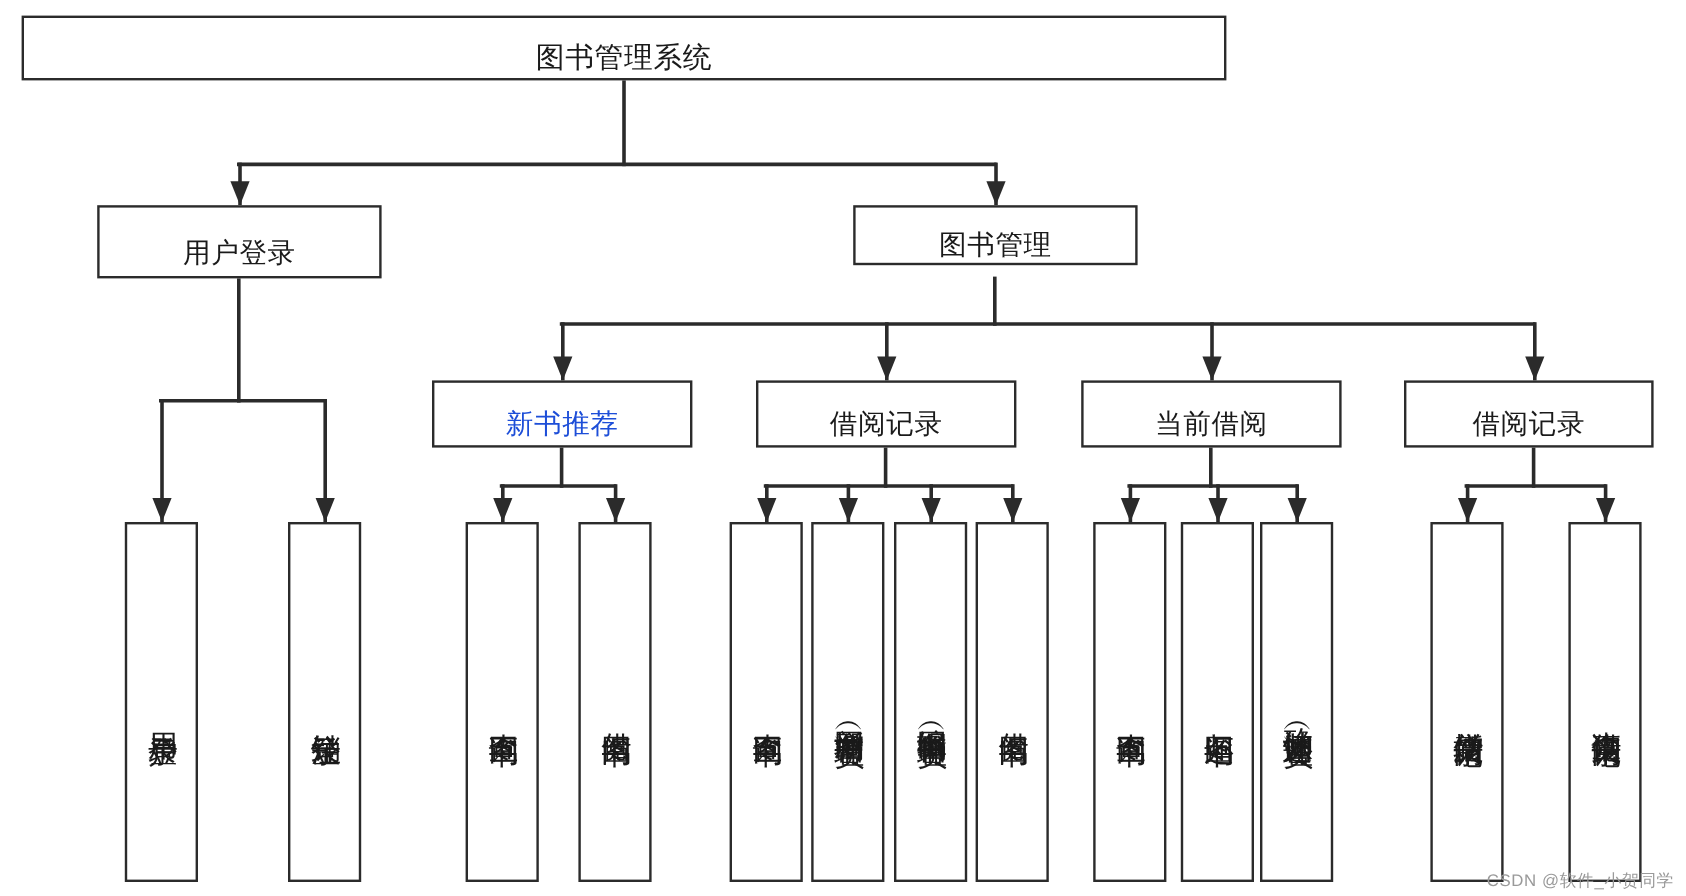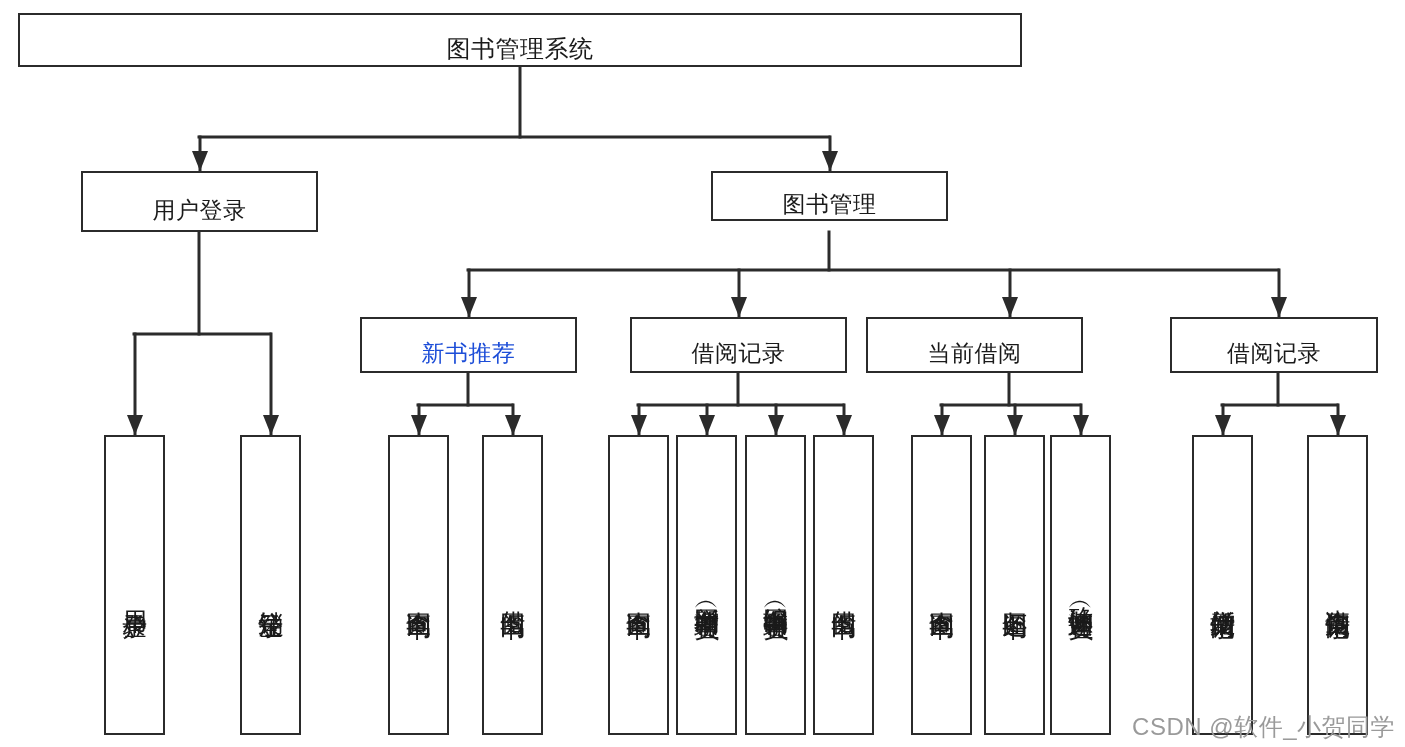--- a/index.html
+++ b/index.html
@@ -69,21 +69,21 @@
     align-items: center;
     justify-content: center;
     width: 100%;
     height: 100%;
     box-sizing: border-box;
   }
   .watermark {
     position: absolute;
     right: 10px;
     bottom: 4px;
-    font-size: 24px;
+    font-size: 14px;
     color: #9a9a9a;
     white-space: nowrap;
     letter-spacing: 0.5px;
     margin-top: 14px;
   }
 </style>
 </head>
 <body>
 
 <div id="canvas">
@@ -150,21 +150,21 @@
       </div>
       <div class="node horiz" style="left: 711px; top: 171px; width: 237px; height: 50px; border-color: rgb(43, 43, 43); background: rgb(255, 255, 255);">
         <span class="label" style="color: rgb(26, 26, 26);">图书管理</span>
       </div>
       <div class="node horiz" style="left: 360px; top: 317px; width: 217px; height: 56px; border-color: rgb(43, 43, 43); background: rgb(255, 255, 255);">
         <span class="label" style="color: #1d4ed8;">新书推荐</span>
       </div>
       <div class="node horiz" style="left: 630px; top: 317px; width: 217px; height: 56px; border-color: rgb(43, 43, 43); background: rgb(255, 255, 255);">
         <span class="label" style="color: rgb(26, 26, 26);">借阅记录</span>
       </div>
-      <div class="node horiz" style="left: 866px; top: 317px; width: 217px; height: 56px; border-color: rgb(43, 43, 43); background: rgb(255, 255, 255);">
+      <div class="node horiz" style="left: 901px; top: 317px; width: 217px; height: 56px; border-color: rgb(43, 43, 43); background: rgb(255, 255, 255);">
         <span class="label" style="color: rgb(26, 26, 26);">当前借阅</span>
       </div>
       <div class="node horiz" style="left: 1170px; top: 317px; width: 208px; height: 56px; border-color: rgb(43, 43, 43); background: rgb(255, 255, 255);">
         <span class="label" style="color: rgb(26, 26, 26);">借阅记录</span>
       </div>
       <div class="node leaf" style="left: 104px; top: 435px; width: 61px; height: 300px; border-color: rgb(43, 43, 43); background: rgb(255, 255, 255);">
         <div class="leafwrap">
           <span class="label" style="color: rgb(26, 26, 26);">用户登录</span>
         </div>
       </div>

